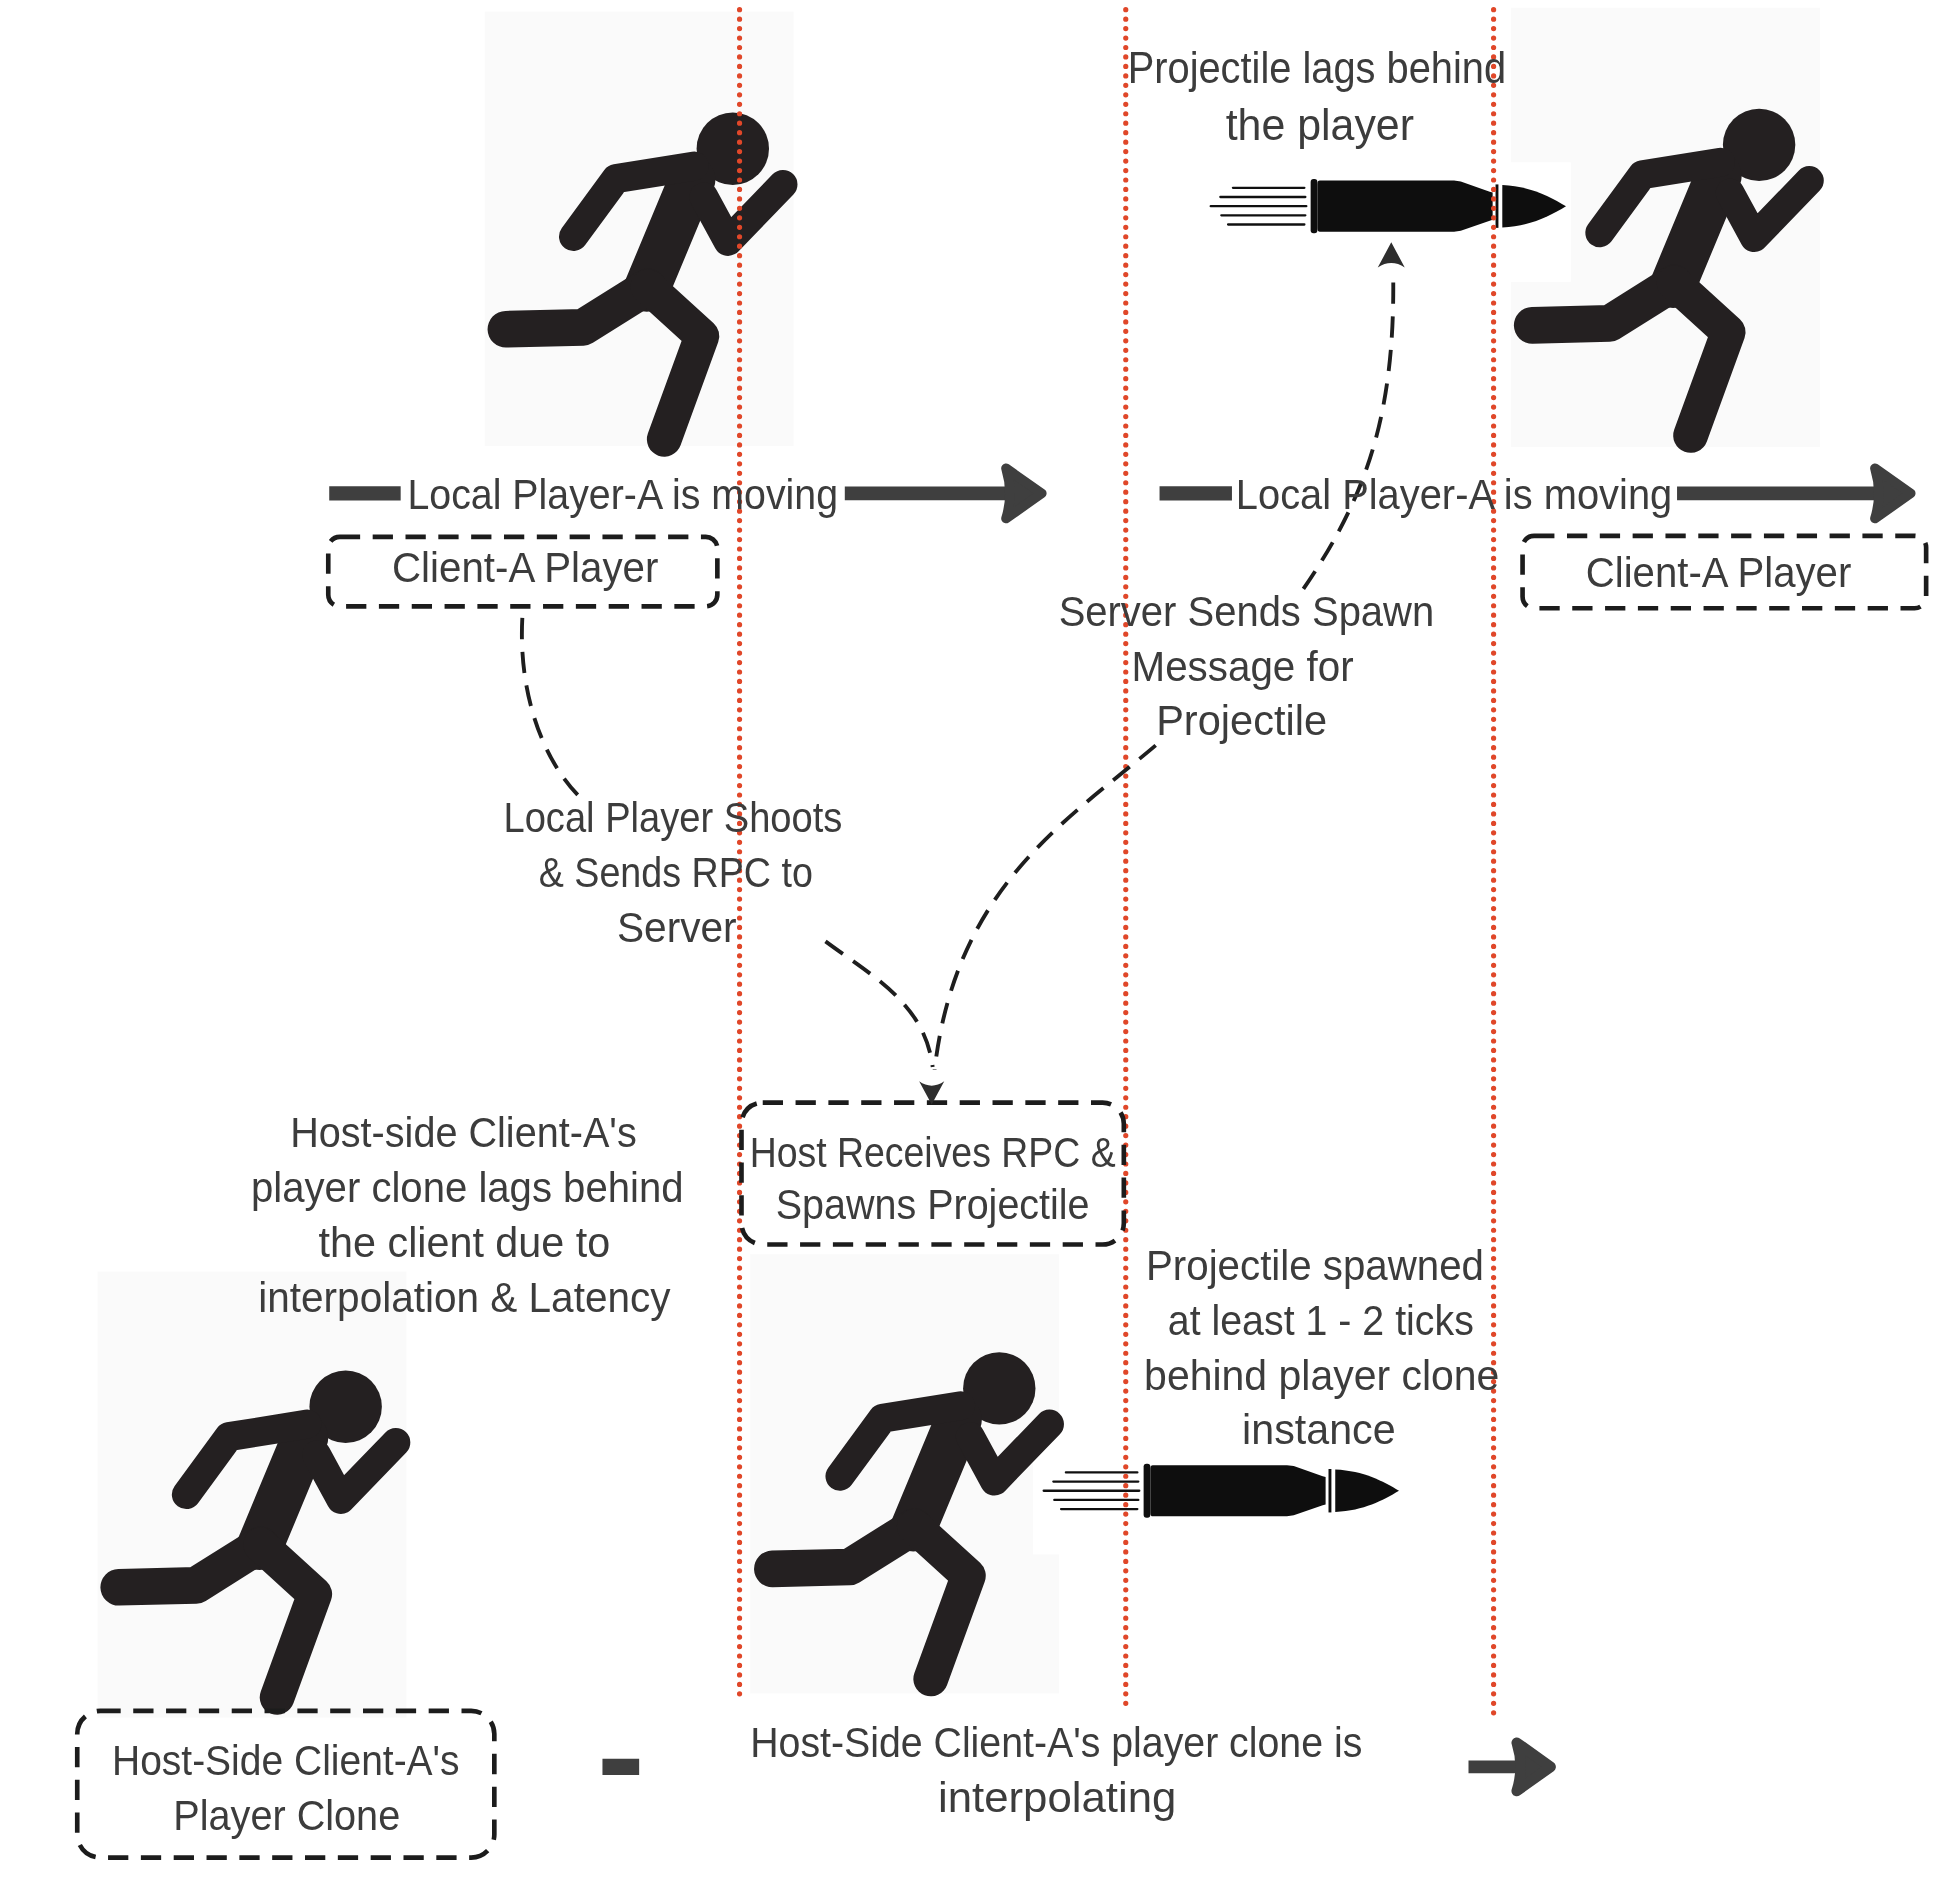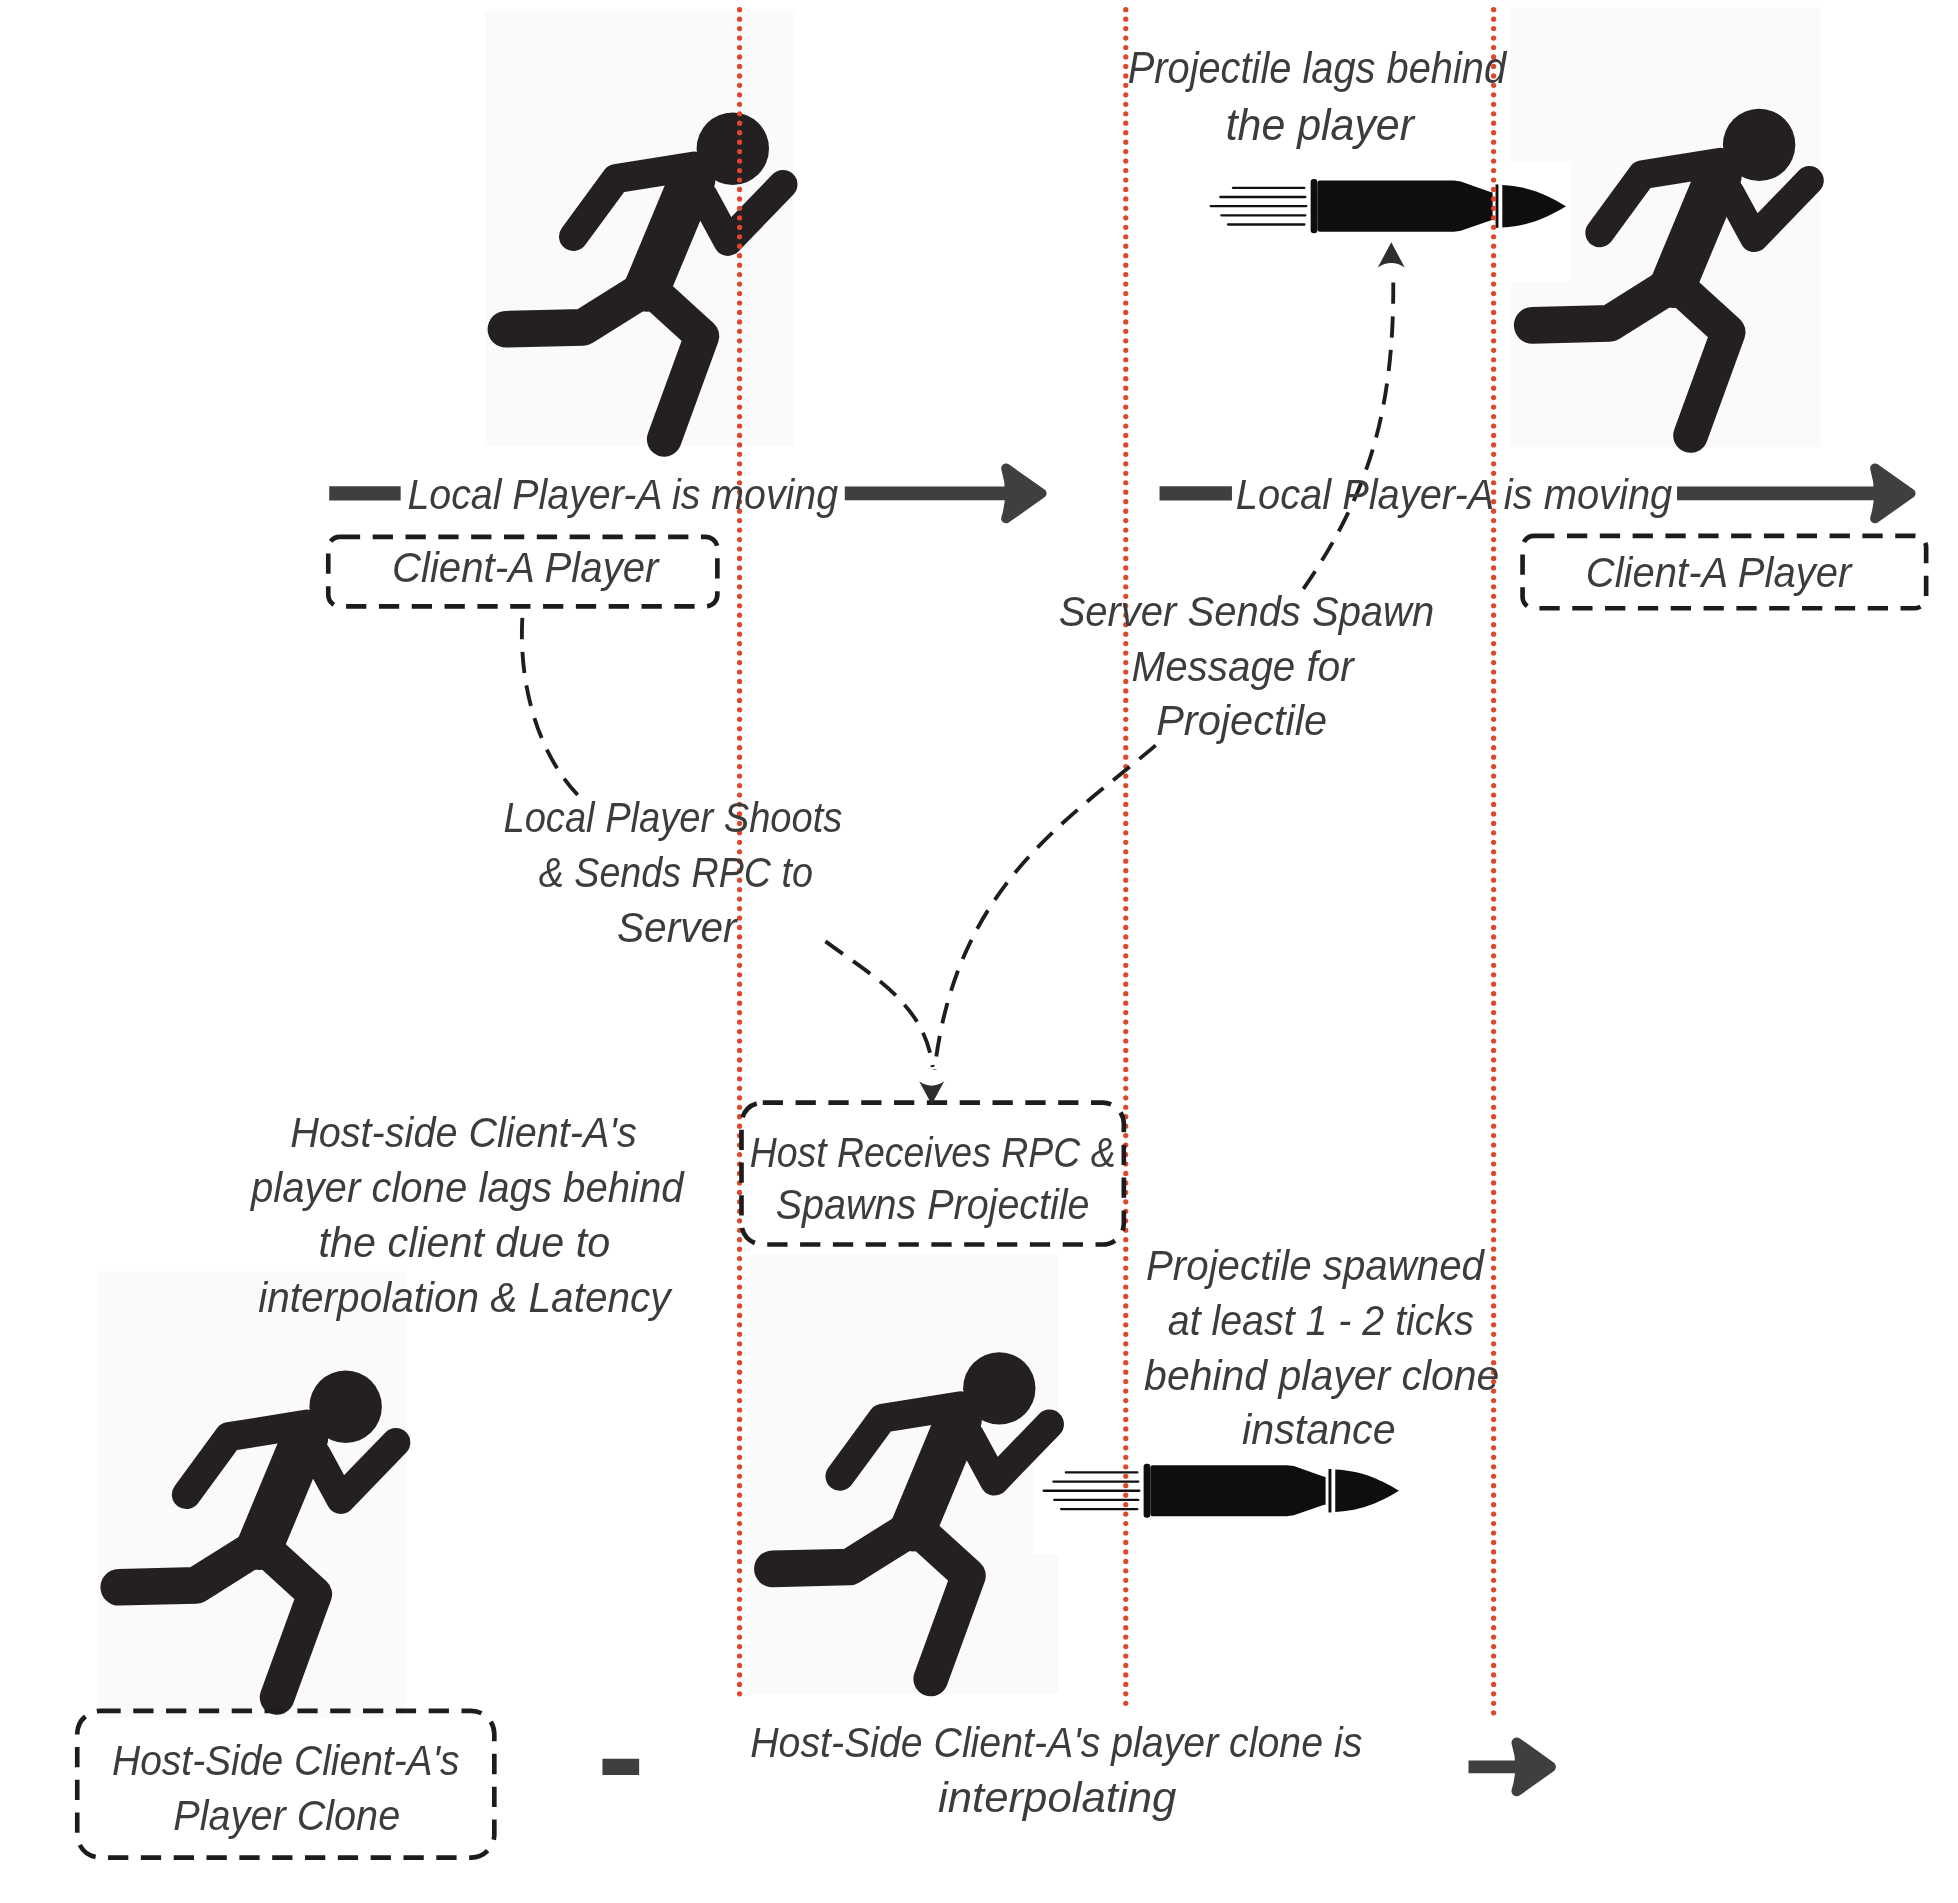--- a/index.html
+++ b/index.html
@@ -1,15 +1,15 @@
 <!DOCTYPE html>
 <html><head><meta charset="utf-8">
 <style>
 html,body{margin:0;padding:0;background:#ffffff;}
-#page{position:relative;width:1958px;height:1903px;background:#ffffff;overflow:hidden;font-style:italic;}
+#page{position:relative;width:1958px;height:1903px;background:#ffffff;overflow:hidden;}
 svg text{font-family:"Liberation Sans",sans-serif;fill:#3c3c3c;}
 </style></head><body>
 <div id="page">
 <svg width="1958" height="1903" viewBox="0 0 2028 1971" xmlns="http://www.w3.org/2000/svg" xmlns:xlink="http://www.w3.org/1999/xlink">
 <defs>
 <g id="runner" stroke-linecap="round" stroke-linejoin="round">
   <circle cx="0" cy="0" r="37.5" stroke="none"></circle>
   <line x1="-42" y1="32" x2="-89" y2="145" stroke-width="48" fill="none"></line>
   <path d="M -40,18 L -121,31 L -165,91" fill="none" stroke-width="30"></path>
   <path d="M -30,50 L -5,96 L 52,37" fill="none" stroke-width="30"></path>

